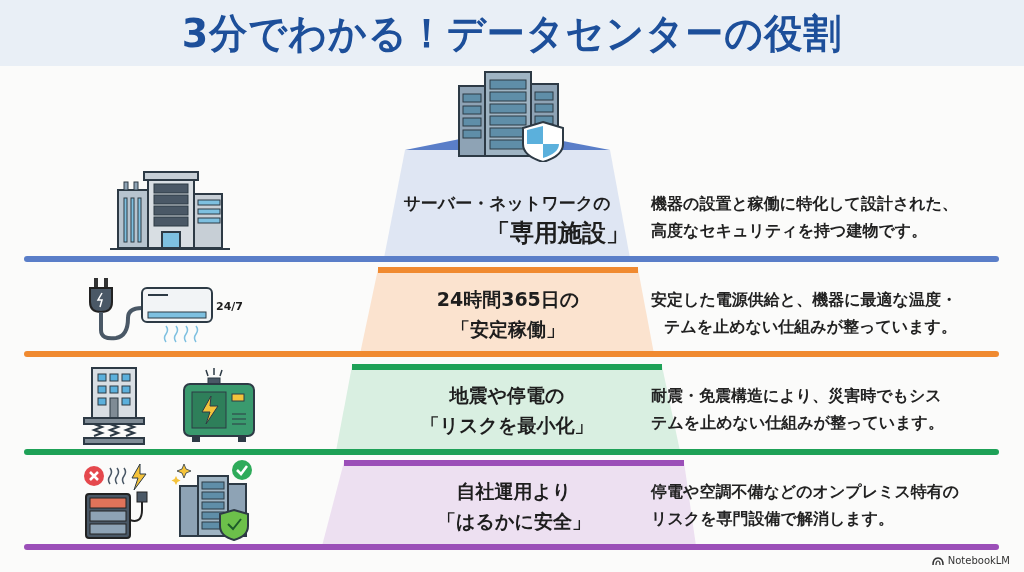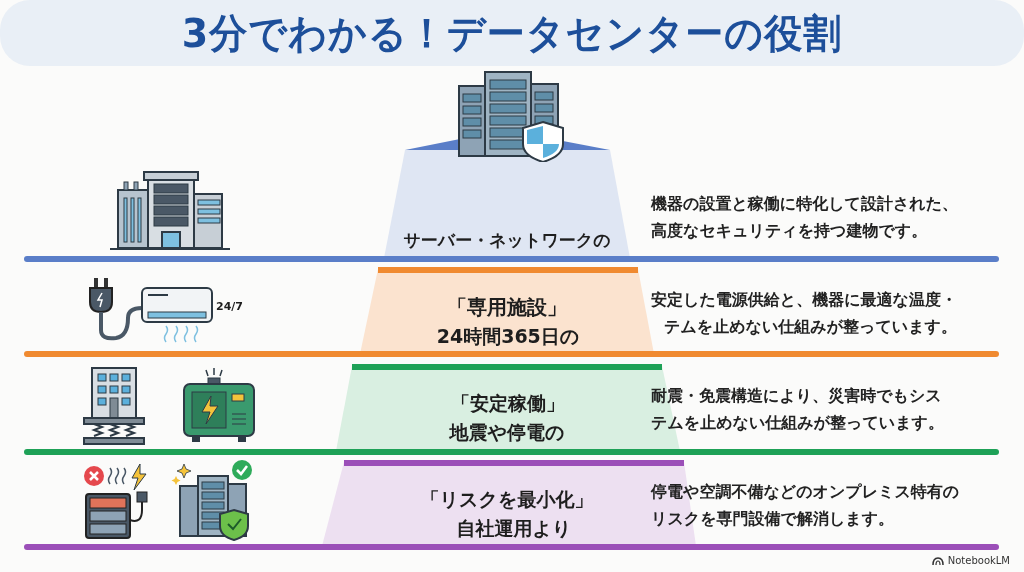--- a/index.html
+++ b/index.html
@@ -6,32 +6,32 @@
   html, body { width: 1024px; height: 572px; overflow: hidden; }
   body {
     background: #fbfbfa;
     font-family: "DejaVu Sans", "Liberation Sans", sans-serif;
     position: relative;
     color: #1e1e1e;
   }
   .header {
     position: absolute; left: 0; top: 0; width: 1024px; height: 66px;
     background: #e9eff6;
-    display: flex; align-items: center; justify-content: center; border-radius: 30px;
+    display: flex; align-items: center; justify-content: center;
   }
   .title {
     font-size: 38px; font-weight: bold; color: #1d4f9a;
     letter-spacing: 1px; transform: scaleY(1.05);
   }
   .stage { position: absolute; left: 0; top: 66px; width: 1024px; height: 506px; }
   svg.pyr { position: absolute; left: 0; top: 0; }
   .label {
     position: absolute; text-align: center; font-weight: bold; color: #1e1e1e;
   }
-  .label .l1, .label .l2 { display: block; white-space: nowrap; margin-top: 37px; }
+  .label .l1, .label .l2 { display: block; white-space: nowrap; }
   .desc {
     position: absolute; left: 640px; font-weight: bold; font-size: 16px; line-height: 27px;
     color: #222; white-space: nowrap; margin-left: 11px;
   }
   .desc span { display: block; }
   .icon { position: absolute; }
   .footer {
     position: absolute; right: 14px; bottom: 6px; font-size: 10px; color: #333;
     display: flex; align-items: center; gap: 4px;
   }
@@ -83,21 +83,21 @@
         <rect x="80" y="34" width="18" height="8"></rect>
       <rect x="80" y="46" width="18" height="8"></rect>
     </g>
     <path d="M88 52 L108 58 L108 74 Q108 86 88 92 Q68 86 68 74 L68 58 Z" fill="#ffffff" stroke="#2d3a45" stroke-width="2"></path>
     <path d="M88 56 L88 74 L72 74 L72 60 Z" fill="#5bb0dc"></path>
     <path d="M88 74 L104 74 Q104 83 88 88 Z" fill="#5bb0dc"></path>
   </svg>
 
   <div class="label" style="left:384px; top:122px; width:246px; font-size:17px; line-height:30px;">
     <span class="l1">サーバー・ネットワークの</span>
-    <span class="l2" style="font-size:20px;">「専用施設」</span>
+    <span class="l2" style="font-size:24px;text-align:right;">「専用施設」</span>
   </div>
   <div class="desc" style="top:124px;">
     <span>機器の設置と稼働に特化して設計された、</span>
     <span>高度なセキュリティを持つ建物です。</span>
   </div>
 
   <svg class="icon" style="left:110px; top:98px;" width="120" height="88" viewBox="0 0 120 88">
     <rect x="8" y="26" width="30" height="58" fill="#b7c4cf" stroke="#2d3a45" stroke-width="2"></rect>
     <rect x="14" y="18" width="4" height="8" fill="#8ea3b5" stroke="#2d3a45"></rect>
       <rect x="24" y="18" width="4" height="8" fill="#8ea3b5" stroke="#2d3a45"></rect>

